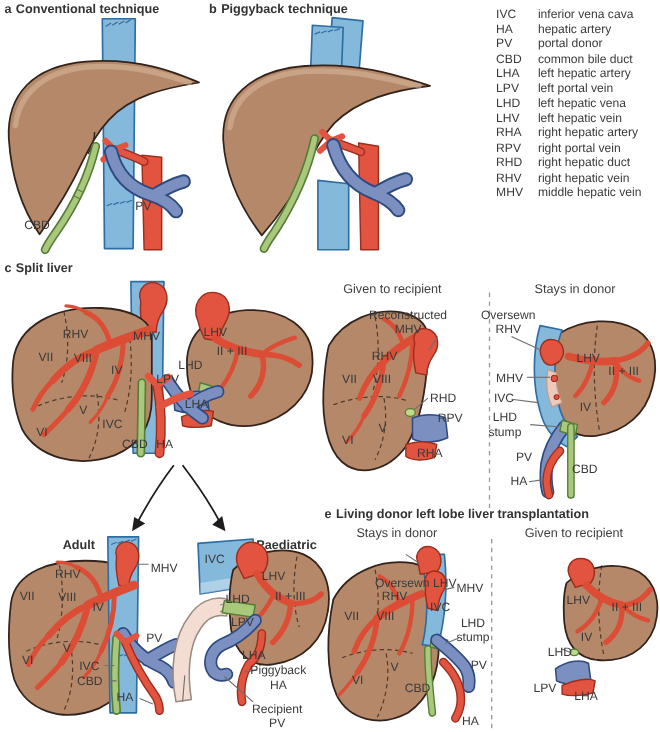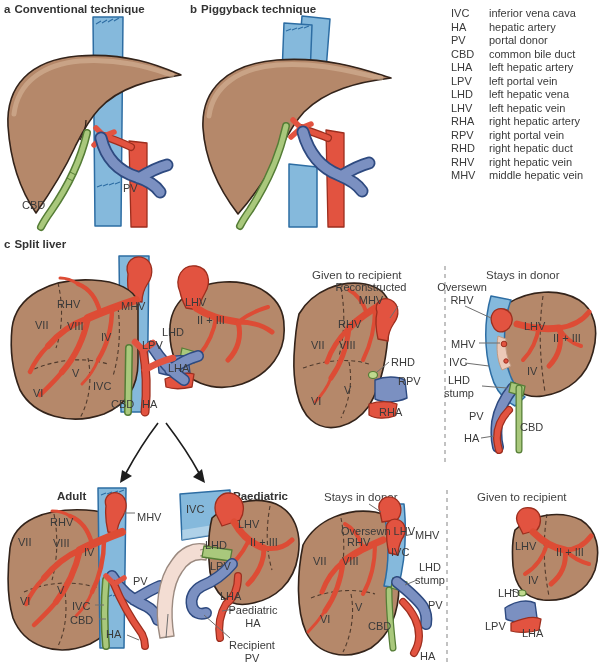--- a/index.html
+++ b/index.html
@@ -1,21 +1,21 @@
 <!DOCTYPE html>
 <html><head>
 <meta charset="utf-8">
 <style>
   html,body{margin:0;padding:0;background:#fff;}
   #canvas{position:relative;width:600px;height:665px;background:#fff;overflow:hidden;
           font-family:"Liberation Sans",sans-serif;}
   svg{position:absolute;overflow:visible;}
   .ptitle{position:absolute;font-size:11.5px;font-weight:bold;color:#333;white-space:nowrap;}
   .ptitle .sp{margin-right:4px;}
-  .pheader{position:absolute;font-size:11.5px;color:#3f3f3f;white-space:nowrap;margin-top:12px;}
+  .pheader{position:absolute;font-size:11.5px;color:#3f3f3f;white-space:nowrap;}
   .lbl{position:absolute;font-size:11px;color:#3a3a3a;white-space:nowrap;line-height:1.1;}
   .lblb{position:absolute;font-size:11.5px;font-weight:bold;color:#333;white-space:nowrap;}
   .lblc{position:absolute;font-size:11px;color:#3a3a3a;text-align:center;line-height:1.18;}
   .legend{position:absolute;left:451px;top:7px;font-size:11px;color:#3a3a3a;line-height:13.5px;}
   .legend .row{display:flex;}
   .legend .abbr{width:38px;flex:none;}
   
   .liver{fill:#b5886a;stroke:#33231a;stroke-width:1.6;stroke-linejoin:round;}
   .hl{fill:none;stroke:#d9b99d;stroke-width:5;opacity:.55;stroke-linecap:round;}
   .ivc{fill:#85b9dc;stroke:#2d6da3;stroke-width:1.5;stroke-linejoin:round;}
@@ -291,21 +291,21 @@
       <path d="M52,129 L78,152"></path>
       <path d="M16,128 L14,152"></path>
     </g>
   </svg>
   <span class="lbl" style="left:186px;top:503px">IVC</span>
   <span class="lbl" style="left:238px;top:518px">LHV</span>
   <span class="lbl" style="left:250px;top:536px">II + III</span>
   <span class="lbl" style="left:205px;top:539px">LHD</span>
   <span class="lbl" style="left:210px;top:560px">LPV</span>
   <span class="lbl" style="left:220px;top:590px">LHA</span>
-  <span class="lblc" style="left:227px;top:604px;width:52px">Paediatric HA</span>
+  <span class="lblc" style="left:227px;top:604px;width:52px">Piggyback HA</span>
   <span class="lblc" style="left:226px;top:639px;width:52px">Recipient PV</span>
 
   <div class="pheader" style="left:312px;top:257px">Given to recipient</div>
   <div class="pheader" style="left:486px;top:257px">Stays in donor</div>
   <svg style="left:285px;top:266px" width="315" height="200" viewBox="0 0 315 200">
     <path class="divider" d="M160,0 L160,196"></path>
 
     <path class="liver" d="M14,48 C28,24 56,14 80,18 C94,21 102,28 104,38 L104,58 C102,88 98,116 84,140 C68,162 42,168 26,154 C12,142 8,114 9,90 C10,72 11,60 14,48 Z"></path>
     <g class="dash">
       <path d="M56,22 C60,44 60,68 54,90"></path>
@@ -373,20 +373,21 @@
   <span class="lbl" style="left:451px;top:338px">MHV</span>
   <span class="lbl" style="left:449px;top:356px">IVC</span>
   <span class="lblc" style="left:437px;top:374px;width:44px">LHD stump</span>
   <span class="lbl" style="left:469px;top:410px">PV</span>
   <span class="lbl" style="left:464px;top:432px">HA</span>
   <span class="lbl" style="left:520px;top:421px">CBD</span>
   <span class="lbl" style="left:524px;top:320px">LHV</span>
   <span class="lbl" style="left:553px;top:332px">II + III</span>
   <span class="lbl" style="left:527px;top:365px">IV</span>
 
+  <div class="ptitle" style="left:295px;top:462px"><span class="sp">e</span><span>Living donor left lobe liver transplantation</span></div>
   <div class="pheader" style="left:324px;top:479px">Stays in donor</div>
   <div class="pheader" style="left:477px;top:479px">Given to recipient</div>
   <svg style="left:285px;top:490px" width="315" height="175" viewBox="0 0 315 175">
     <path class="divider" d="M162,0 L162,172"></path>
 
     <path class="liver" d="M18,55 C32,28 64,18 90,22 C104,25 112,32 114,42 L114,95 C114,122 106,144 86,158 C60,172 32,164 21,142 C11,120 12,84 18,55 Z"></path>
     <g class="dash">
       <path d="M56,28 C60,48 60,72 54,94"></path>
       <path d="M26,108 C46,100 70,98 90,104"></path>
       <path d="M66,104 C70,124 66,146 58,162"></path>

